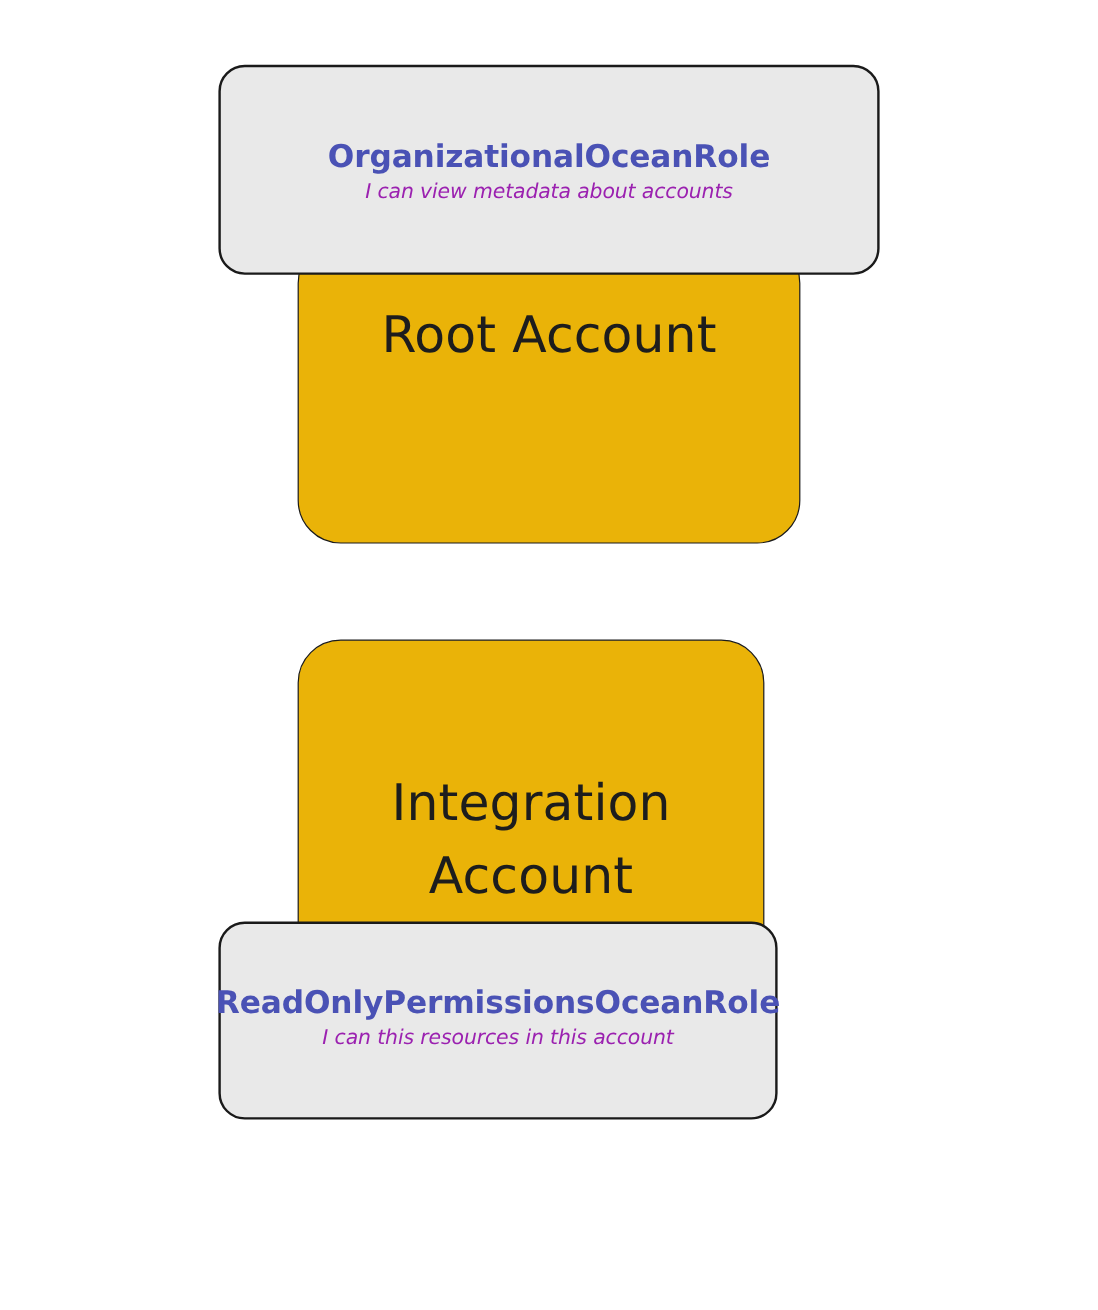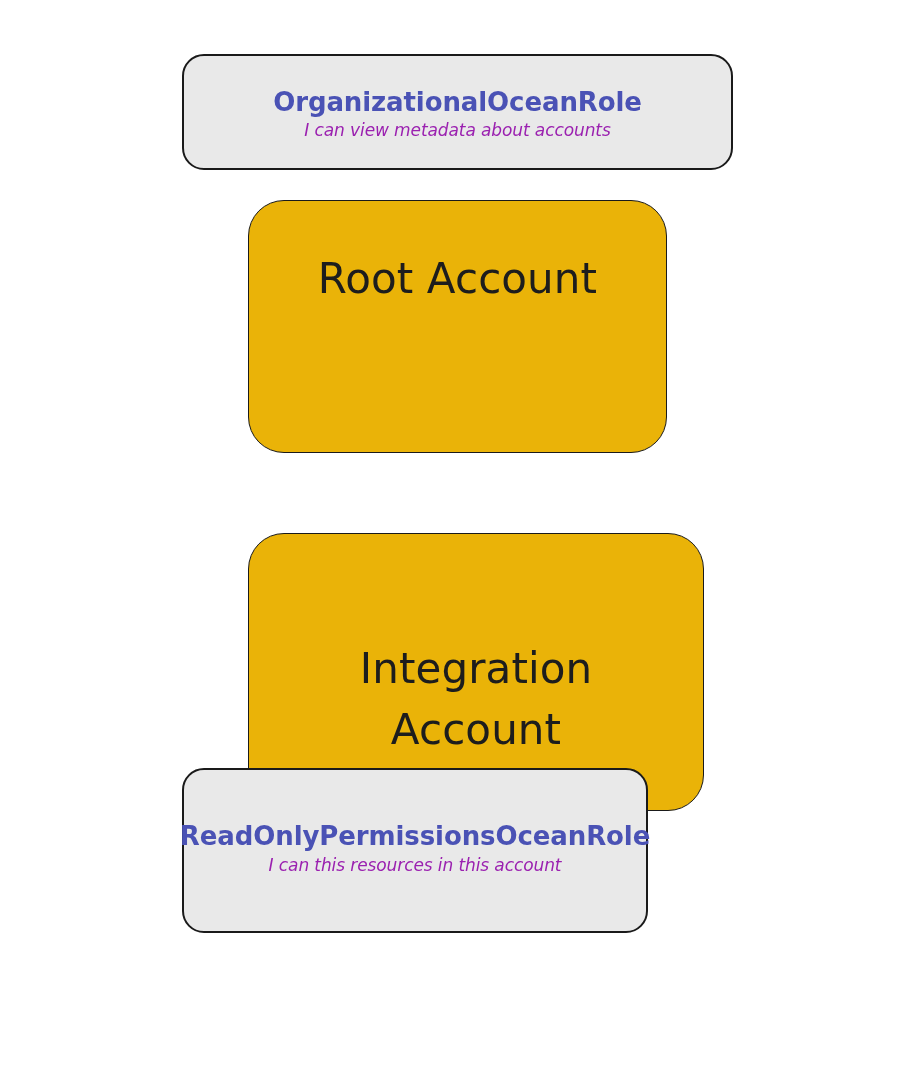--- a/index.html
+++ b/index.html
@@ -91,29 +91,29 @@
     height: 253px;
     border-radius: 36px;
   }
   #root-account-label {
     top: 48px;
   }
   #organizational-role-box {
     left: 182px;
     top: 54px;
     width: 551px;
-    height: 116px;
+    height: 175px;
     padding-top: 4px;
   }
 
   
   #integration-account-box {
     left: 248px;
     top: 533px;
-    width: 456px;
+    width: 389px;
     height: 278px;
     border-radius: 36px;
     text-decoration: underline;
   }
   #integration-account-label {
     top: 105px;
   }
   #readonly-role-box {
     left: 182px;
     top: 768px;

